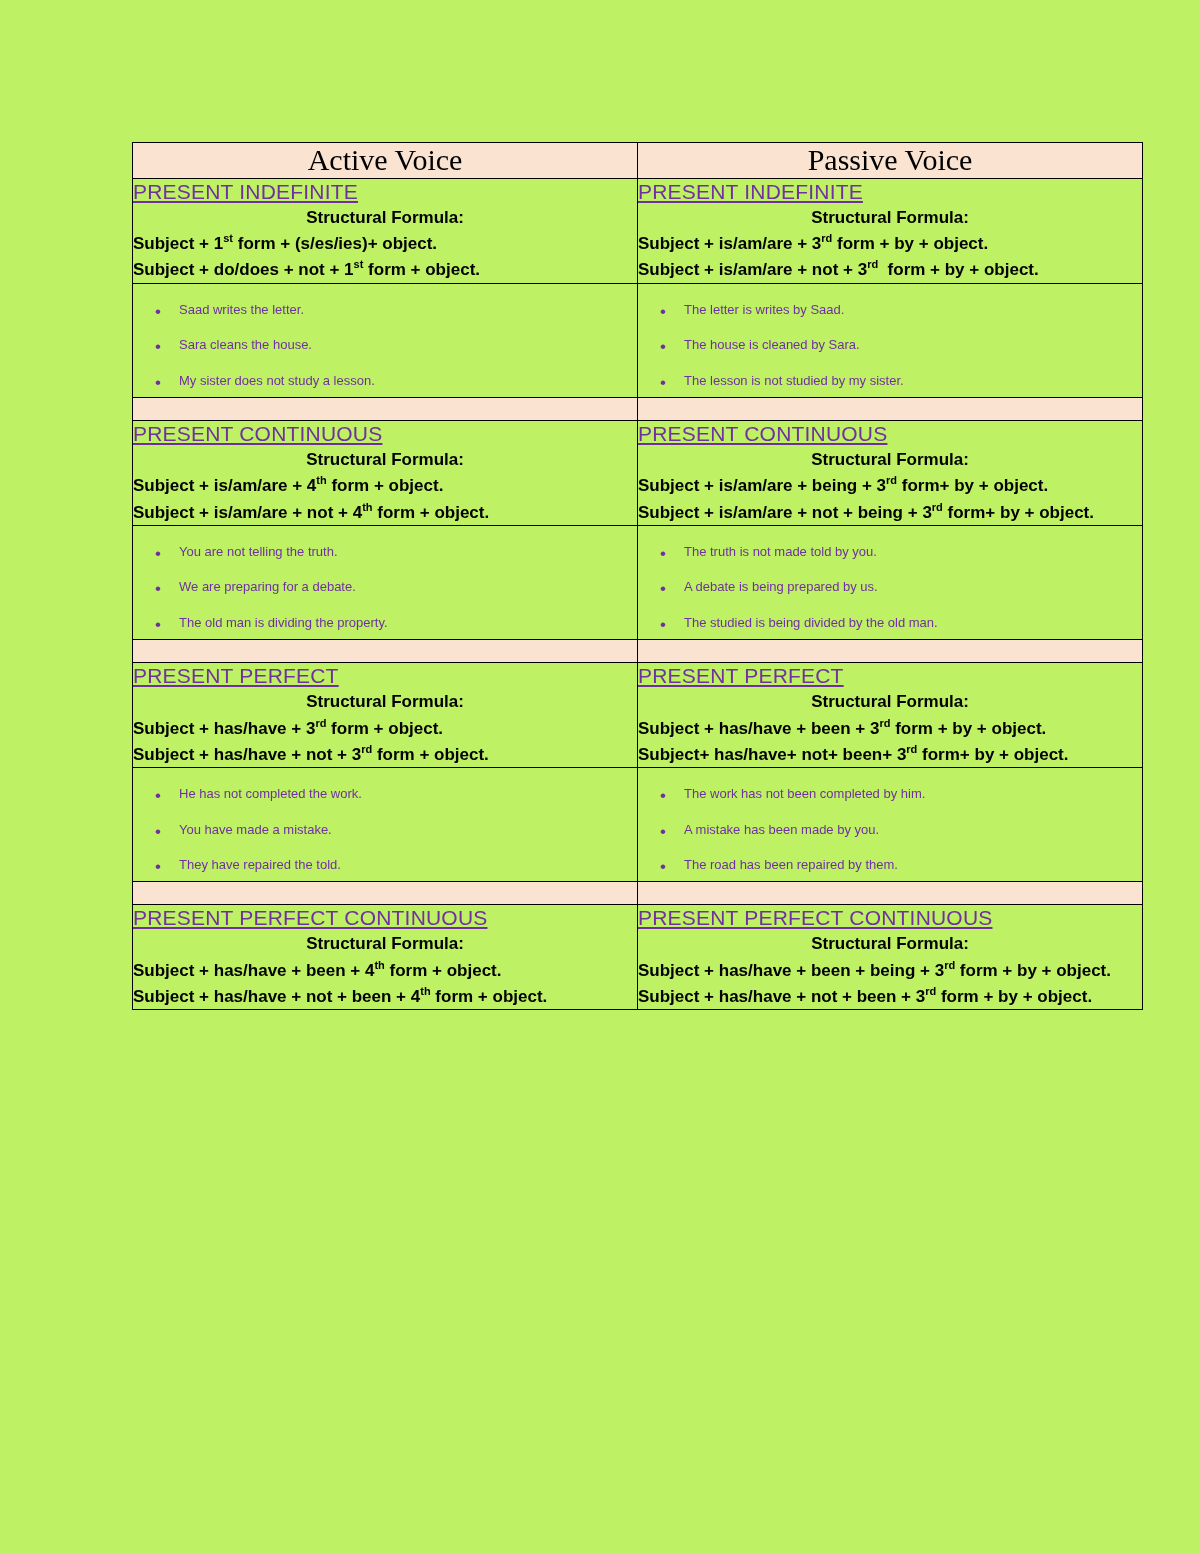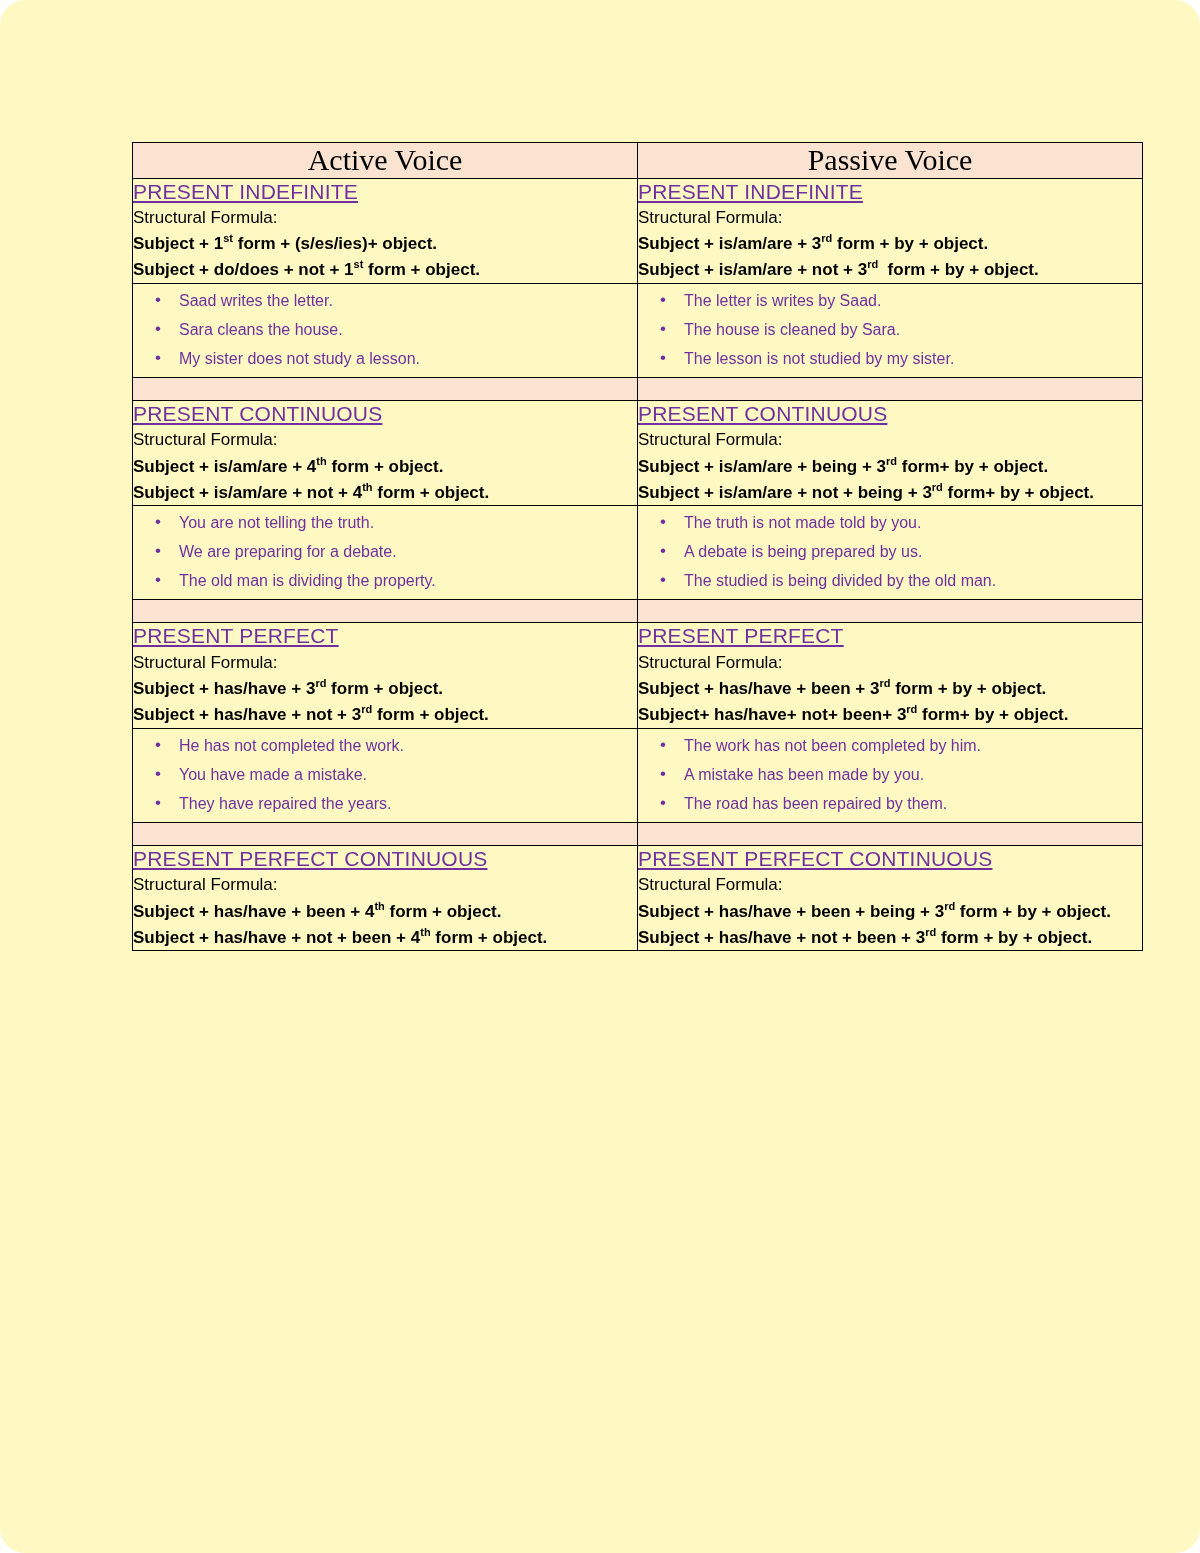--- a/index.html
+++ b/index.html
@@ -12,22 +12,21 @@
     height: 1553px;
     font-family: "Liberation Sans", sans-serif;
     color: #000000;
     position: relative;
   }
   .page {
     position: absolute;
     left: 0; top: 0;
     width: 1200px;
     height: 1553px;
-    background: #fef9c3;
-    border-radius: 25px;
+    background: #bef264;
   }
   .table-wrap {
     position: absolute;
     left: 132px;
     top: 142px;
     width: 1010px;
   }
   table.voice {
     border-collapse: collapse;
     table-layout: fixed;
@@ -57,46 +56,48 @@
   }
   .tense-title {
     color: #7030a0;
     font-size: 21px;
     letter-spacing: .2px;
     margin: 0 0 2px 0;
     line-height: 1.2;
   }
   .tense-title.underline { text-decoration: underline; }
   .sf-label {
-    font-weight: normal;
+    font-weight: bold;
     font-size: 17px;
     line-height: 1.45;
     margin: 0;
     color: #000;
+    text-align: center;
   }
   .formula {
     font-weight: bold;
     font-size: 17px;
     line-height: 1.5;
     margin: 0;
     color: #000;
   }
   .formula sup { font-size: 11px; vertical-align: super; text-align: right; }
 
   ul.examples {
     margin: 0;
     padding: 2px 6px 4px 44px;
     list-style: none;
   }
   ul.examples li {
     color: #7030a0;
-    font-size: 16px;
+    font-size: 13px;
     line-height: 1.82;
     position: relative;
     padding-left: 2px;
+    margin-top: 12px;
   }
   ul.examples li::before {
     content: "\2022";
     position: absolute;
     left: -22px;
     top: -1px;
     font-size: 17px;
     color: #7030a0;
   }
   .ex-cell { padding: 4px 8px 4px 0; }
@@ -204,21 +205,21 @@
               <div class="sf-label">Structural Formula:</div>
               <div class="formula">Subject + has/have + been + 3<sup>rd</sup> form + by + object.</div>
               <div class="formula">Subject+ has/have+ not+ been+ 3<sup>rd</sup> form+ by + object.</div>
             </td>
           </tr>
           <tr>
             <td class="ex-cell">
               <ul class="examples">
                 <li>He has not completed the work.</li>
                 <li>You have made a mistake.</li>
-                <li>They have repaired the years.</li>
+                <li>They have repaired the told.</li>
               </ul>
             </td>
             <td class="ex-cell">
               <ul class="examples">
                 <li>The work has not been completed by him.</li>
                 <li>A mistake has been made by you.</li>
                 <li>The road has been repaired by them.</li>
               </ul>
             </td>
           </tr>

